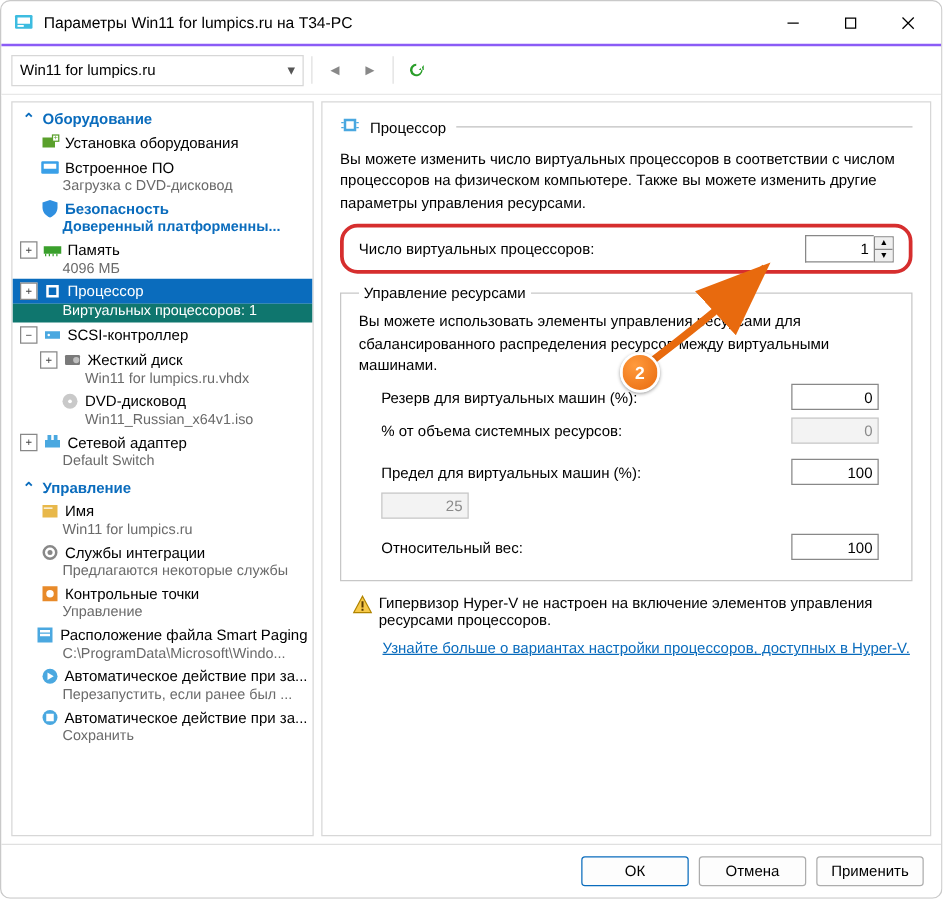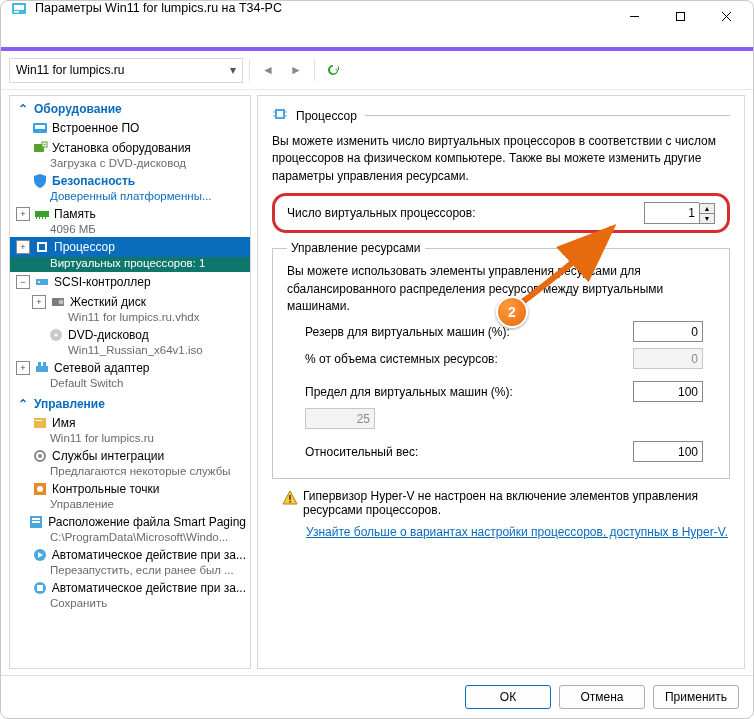--- a/index.html
+++ b/index.html
@@ -1,17 +1,17 @@
 <!DOCTYPE html>
 <html><head>
 <meta charset="utf-8">
 <style>
 html,body{margin:0;padding:0;font-family:"Segoe UI",Tahoma,sans-serif;font-size:12px;color:#000;background:#fff}
 .window{width:754px;height:719px;box-sizing:border-box;border:1px solid #c9c9c9;border-radius:8px;overflow:hidden;display:flex;flex-direction:column;background:#fff}
-.titlebar{height:34px;display:flex;padding:0 4px 12px 10px;border-bottom:4px solid #8b5cf6}
+.titlebar{height:34px;display:flex;align-items:center;padding:0 4px 0 10px;border-bottom:2px solid #8b5cf6}
 .titlebar .icon{width:16px;height:16px;margin-right:8px}
 .titlebar .title{flex:1;font-size:12.5px}
 .titlebar .btn{width:46px;height:30px;display:flex;align-items:center;justify-content:center;color:#222}
 .titlebar .btn svg{width:11px;height:11px}
 
 .toprow{height:30px;display:flex;align-items:center;border-bottom:1px solid #e8e8e8;padding:4px 8px;gap:4px}
 .vm-select{width:220px;height:23px;border:1px solid #d7d7d7;background:#fff;display:flex;align-items:center;padding:0 6px;justify-content:space-between}
 .vm-select .chev{color:#555}
 .navbtn{width:22px;height:22px;border:1px solid transparent;display:flex;align-items:center;justify-content:center;color:#888}
 .navbtn.green{color:#2a9e2a}
@@ -25,21 +25,21 @@
 .hdr{display:flex;align-items:center;gap:6px;padding:6px 8px 2px 8px;color:#0a6cbd;font-weight:600}
 .hdr .exp{width:10px;color:#0a6cbd}
 
 .node{display:flex;align-items:center;padding:2px 4px 2px 6px;gap:4px;white-space:nowrap}
 .node .expander{width:12px;height:12px;border:1px solid #888;display:flex;align-items:center;justify-content:center;font-size:9px;line-height:1;color:#444;background:#fff}
 .node .expander.blank{border:none}
 .node .ico{width:16px;height:16px;flex-shrink:0}
 .node .lbl{font-size:12px}
 .node .lbl.link{color:#0a6cbd;font-weight:600}
 .sub{padding-left:40px;color:#6a6a6a;font-size:11.5px;white-space:nowrap;overflow:hidden;text-overflow:ellipsis;margin-top:-1px;margin-bottom:2px}
-.sub.link{color:#0a6cbd;font-weight:400}
+.sub.link{color:#0a6cbd;font-weight:700}
 .selected{background:#0a6cbd;color:#fff}
 .selected .lbl{color:#fff}
 .selected + .sub-sel{background:#0f766e;color:#fff}
 .sub-sel{background:#0a6cbd;color:#fff;padding-left:40px;font-size:11.5px;padding-bottom:3px}
 
 
 .group-title{display:flex;align-items:center;gap:8px;margin-bottom:8px}
 .group-title .rule{flex:1;height:1px;background:#c0c0c0}
 .desc{line-height:1.45;margin-bottom:8px}
 .callout{border:3px solid #d62e2e;border-radius:14px;padding:6px 12px;display:flex;align-items:center;gap:10px;margin-bottom:8px;position:relative}
@@ -125,34 +125,34 @@
       <div class="tree-inner">
 
         <div class="hdr">
           <span class="exp">⌃</span>
           <span>Оборудование</span>
         </div>
 
         <div class="node">
           <span class="expander blank"></span>
           <span class="ico"><svg viewBox="0 0 16 16">
-                <rect x="1" y="3" width="14" height="10" rx="1" fill="#3aa0e8"></rect>
-                <rect x="3" y="5" width="10" height="4" fill="#fff"></rect>
-              </svg></span>
-          <span class="lbl">Встроенное ПО</span>
-        </div>
-
-        <div class="node">
-          <span class="expander blank"></span>
-          <span class="ico"><svg viewBox="0 0 16 16">
                 <rect x="2" y="4" width="10" height="8" fill="#5aa02c"></rect>
                 <rect x="10" y="2" width="5" height="5" fill="#fff" stroke="#5aa02c"></rect>
                 <text x="12.5" y="6" font-size="6" text-anchor="middle" fill="#5aa02c">+</text>
               </svg></span>
           <span class="lbl">Установка оборудования</span>
+        </div>
+
+        <div class="node">
+          <span class="expander blank"></span>
+          <span class="ico"><svg viewBox="0 0 16 16">
+                <rect x="1" y="3" width="14" height="10" rx="1" fill="#3aa0e8"></rect>
+                <rect x="3" y="5" width="10" height="4" fill="#fff"></rect>
+              </svg></span>
+          <span class="lbl">Встроенное ПО</span>
         </div>
         <div class="sub">Загрузка с DVD-дисковод</div>
 
         <div class="node">
           <span class="expander blank"></span>
           <span class="ico"><svg viewBox="0 0 16 16">
                 <path d="M8 1l6 2v4c0 4-3 7-6 8-3-1-6-4-6-8V3z" fill="#2f8fe0"></path>
               </svg></span>
           <span class="lbl link">Безопасность</span>
         </div>

